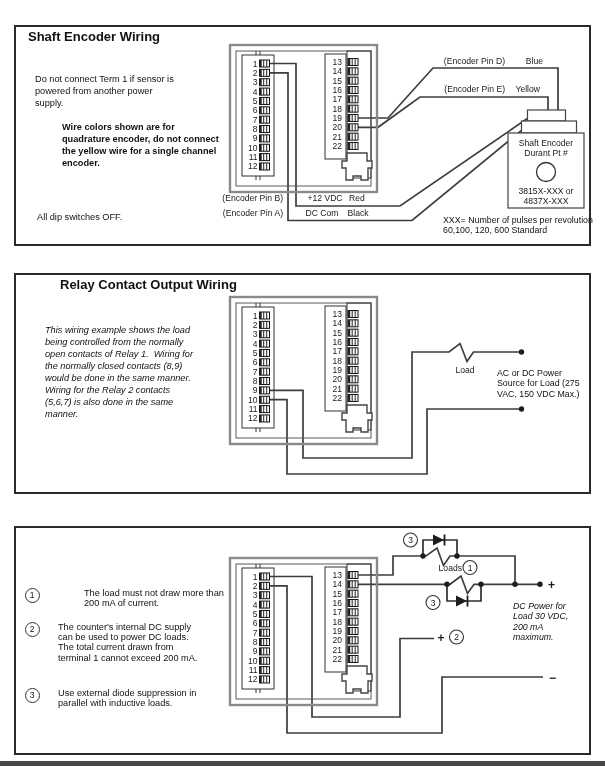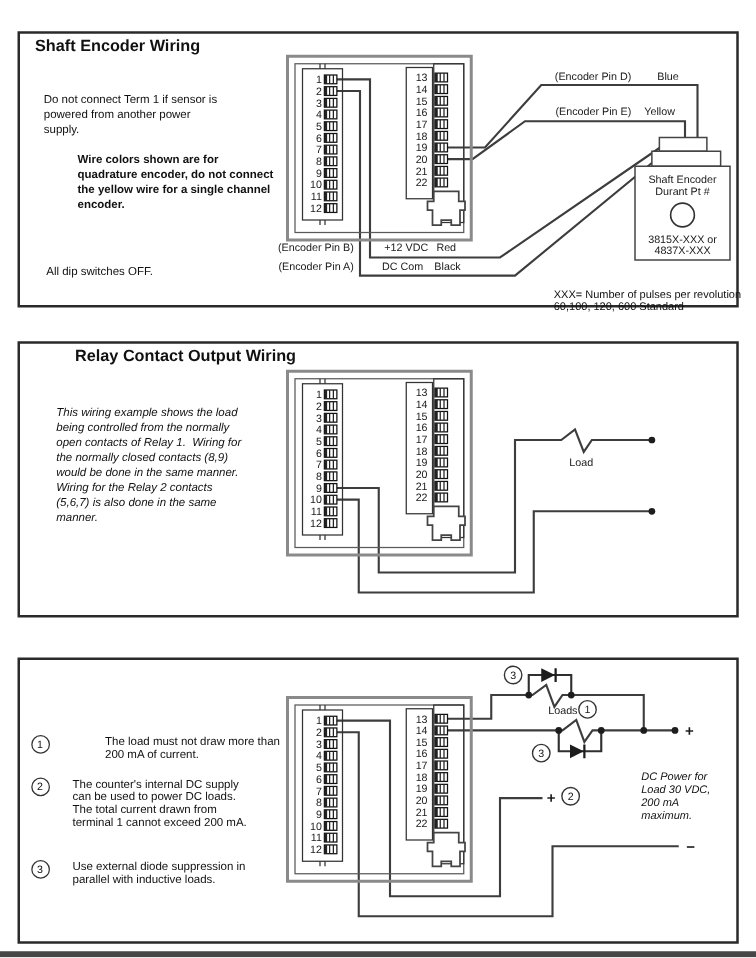--- a/index.html
+++ b/index.html
@@ -7,21 +7,21 @@
         font-family:"Liberation Sans",sans-serif;color:#111;}
   .panel{position:absolute;left:14px;width:573px;border:2px solid #2a2a2a;background:#fff;}
   #panel1{top:25px;height:217px;}
   #panel2{top:273px;height:217px;}
   #panel3{top:526px;height:225px;}
   .overlay{position:absolute;left:0;top:0;}
   .abs{position:absolute;}
   .title{font-weight:bold;font-size:13px;line-height:16.2px;white-space:pre-line;}
   .para{font-size:9.2px;line-height:12px;white-space:pre;}
   .note-text{font-size:9.2px;line-height:10.2px;white-space:pre;}
-  .small-note{font-size:8.8px;line-height:10.3px;white-space:pre;margin-top:15px;}
+  .small-note{font-size:8.8px;line-height:10.3px;white-space:pre;}
   .note-num{width:13px;height:13px;border:1.2px solid #333;border-radius:50%;
             font-size:8.5px;line-height:13px;text-align:center;}
   .footer-bar{position:absolute;left:0;top:761px;width:605px;height:5px;background:#474747;}
   svg text{font-family:"Liberation Sans",sans-serif;fill:#1a1a1a;}
   .lbl{font-size:8.6px;}
   .wire{fill:none;stroke:#3d3d3d;stroke-width:1.7;}
   .branch{fill:none;stroke:#2f2f2f;stroke-width:1.7;}
   .box{fill:#fff;stroke:#444;stroke-width:1.2;}
   .dot{fill:#1d1d1d;}
   .diode{fill:#1d1d1d;}
@@ -626,20 +626,23 @@
 
   <div class="abs title" style="left:28px;top:277px;padding-left:32px;">Relay Contact Output Wiring</div>
   <div class="abs para" style="left:45px;top:324px;font-style:italic;">This wiring example shows the load
 being controlled from the normally
 open contacts of Relay 1.  Wiring for
 the normally closed contacts (8,9)
 would be done in the same manner.
 Wiring for the Relay 2 contacts
 (5,6,7) is also done in the same
 manner.</div>
+  <div class="abs small-note" style="left:497px;top:368px;">AC or DC Power
+Source for Load (275
+VAC, 150 VDC Max.)</div>
 
 
   <div class="abs note-num" style="left:24.5px;top:587.5px;">1</div>
   <div class="abs note-text" style="left:58px;top:588px;margin-left:26px;">The load must not draw more than
 200 mA of current.</div>
   <div class="abs note-num" style="left:24.5px;top:621.5px;">2</div>
   <div class="abs note-text" style="left:58px;top:622px;">The counter's internal DC supply
 can be used to power DC loads.
 The total current drawn from
 terminal 1 cannot exceed 200 mA.</div>

